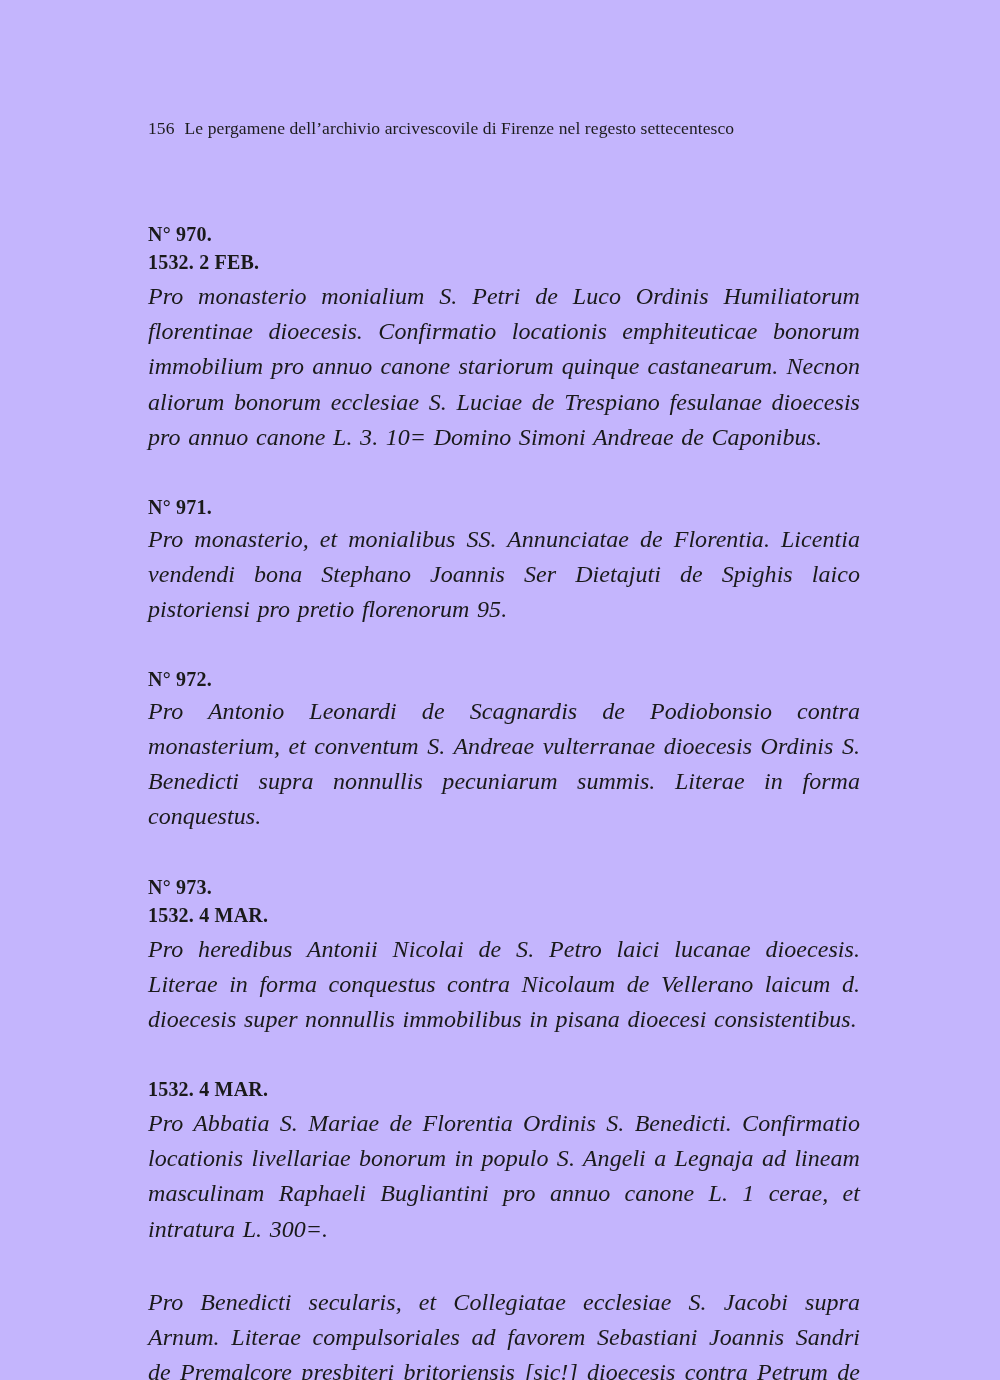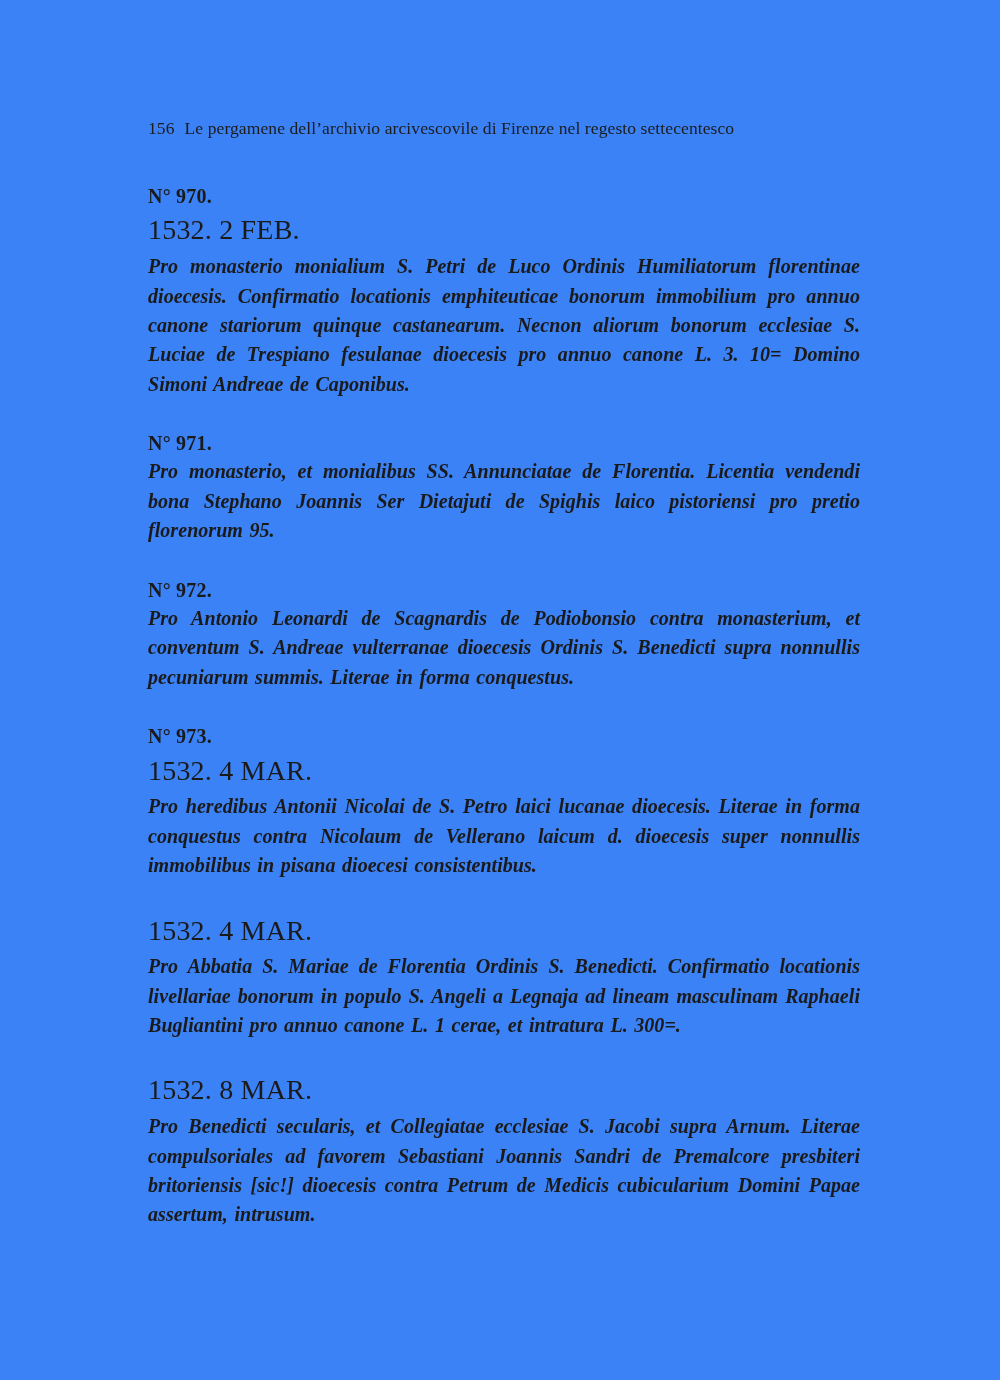--- a/index.html
+++ b/index.html
@@ -14,21 +14,21 @@
     color: #1a1a1a;
     position: relative;
     overflow: hidden;
   }
   .page {
     position: absolute;
     left: 0;
     top: 0;
     width: 1000px;
     height: 1380px;
-    background: #3b82f6;
+    background: #c4b5fd;
   }
   .running-head {
     position: absolute;
     left: 148px;
     top: 118px;
     width: 720px;
     font-size: 17.5px;
     letter-spacing: 0.1px;
     color: #1c1c1c;
     white-space: nowrap;
@@ -37,45 +37,45 @@
     margin-right: 10px;
   }
   .content {
     position: absolute;
     left: 148px;
     top: 182px;
     width: 712px;
   }
   .entry {
     margin-bottom: 30px;
+    margin-top: 38px;
   }
   .entry:last-child {
     margin-bottom: 0;
   }
   .entry-number {
     font-weight: bold;
     font-size: 20px;
     line-height: 1.42;
     letter-spacing: 0.2px;
   }
   .entry-date {
-    font-weight: normal;
-    font-size: 28px;
+    font-weight: bold;
+    font-size: 20px;
     line-height: 1.42;
     letter-spacing: 0.2px;
     margin-bottom: 2px;
   }
   .entry-body {
     font-style: italic;
-    font-size: 20px;
+    font-size: 24px;
     line-height: 1.47;
     text-align: justify;
     text-justify: inter-word;
     letter-spacing: 0.05px;
-    font-weight: bold;
   }
   .entry-body.spaced {
     word-spacing: 1.5px;
   }
 </style>
 </head>
 <body>
 
 <div class="page">
 
@@ -106,18 +106,17 @@
       <div class="entry-date">1532. 4 MAR.</div>
       <div class="entry-body spaced">Pro heredibus Antonii Nicolai de S. Petro laici lucanae dioecesis. Literae in forma conquestus contra Nicolaum de Vellerano laicum d. dioecesis super nonnullis immobilibus in pisana dioecesi consistentibus.</div>
     </div>
 
     <div class="entry">
       <div class="entry-date">1532. 4 MAR.</div>
       <div class="entry-body spaced">Pro Abbatia S. Mariae de Florentia Ordinis S. Benedicti. Confirmatio locationis livellariae bonorum in populo S. Angeli a Legnaja ad lineam masculinam Raphaeli Bugliantini pro annuo canone L. 1 cerae, et intratura L. 300=.</div>
     </div>
 
     <div class="entry">
-      <div class="entry-date">1532. 8 MAR.</div>
       <div class="entry-body spaced">Pro Benedicti secularis, et Collegiatae ecclesiae S. Jacobi supra Arnum. Literae compulsoriales ad favorem Sebastiani Joannis Sandri de Premalcore presbiteri britoriensis [sic!] dioecesis contra Petrum de Medicis cubicularium Domini Papae assertum, intrusum.</div>
     </div>
 
   </div>
 </div>
 
 </body></html>

